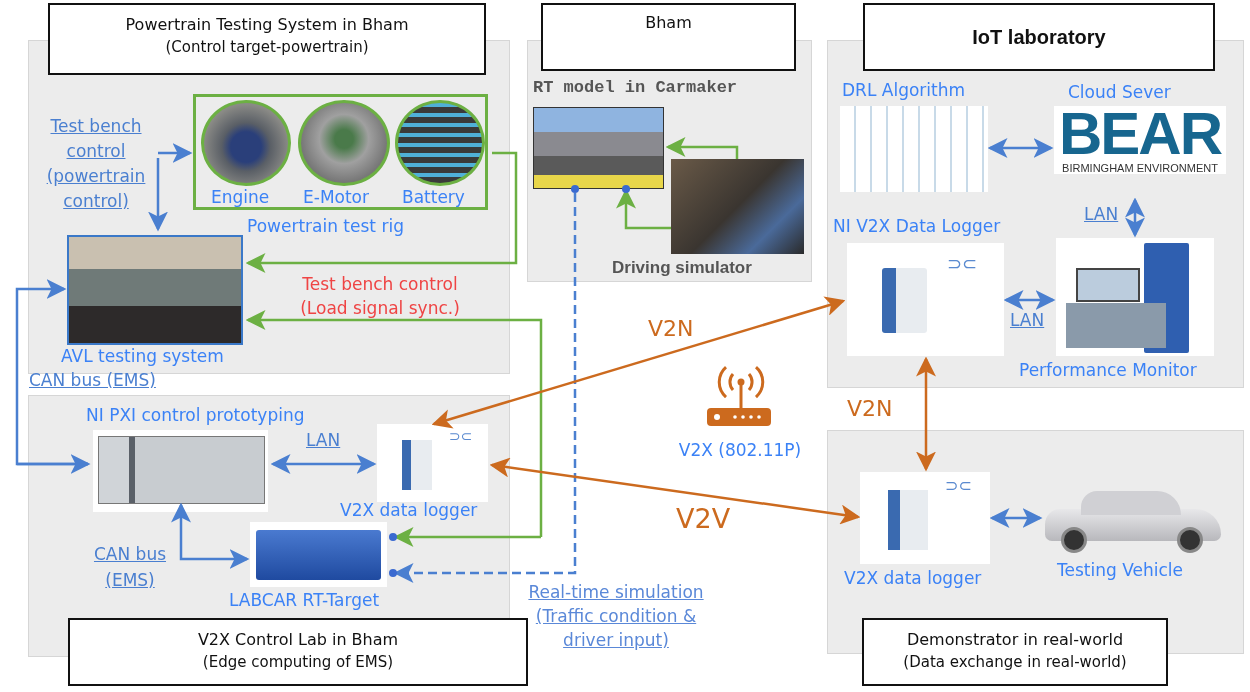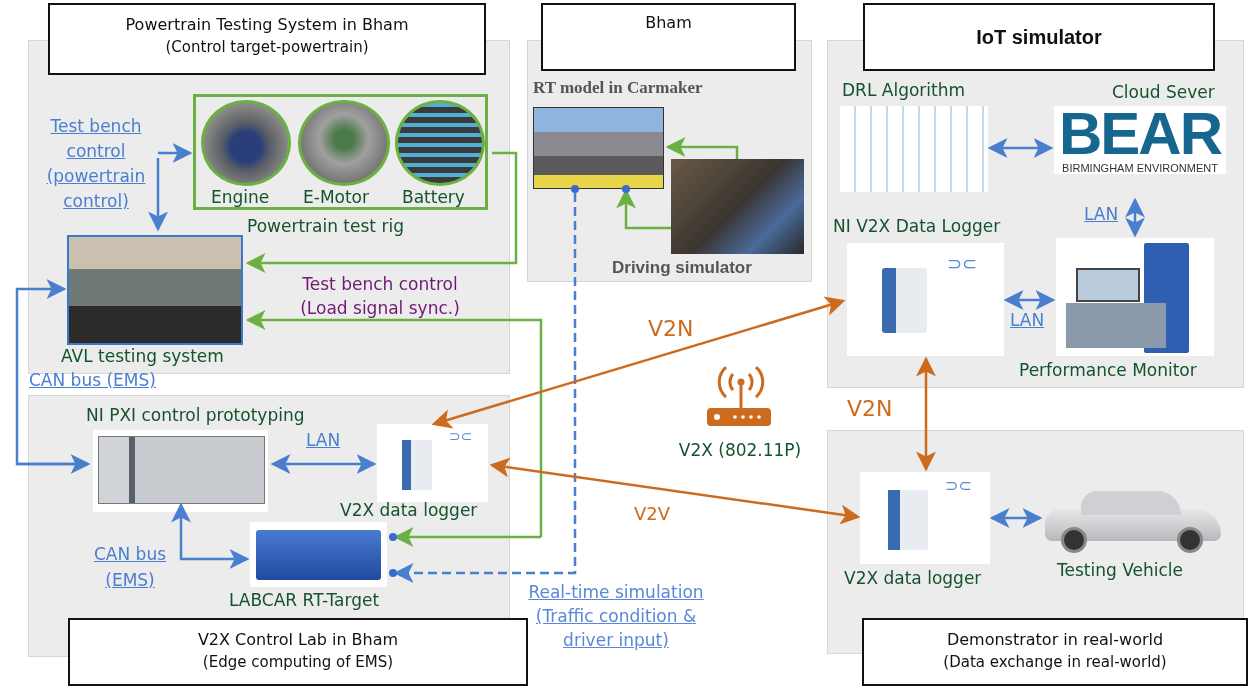--- a/index.html
+++ b/index.html
@@ -1,23 +1,23 @@
 <!DOCTYPE html>
 <html><head>
 <meta charset="utf-8">
 <style>
   html,body{margin:0;padding:0;background:#fff;}
   body{width:1250px;height:692px;position:relative;overflow:hidden;font-family:"DejaVu Sans","Liberation Sans",sans-serif;}
   .panel{position:absolute;background:#ececec;border:1px solid #d6d6d6;}
   .titlebox{position:absolute;background:#fff;border:2px solid #111;text-align:center;color:#111;box-sizing:border-box;}
   .titlebox .t{font-size:16px;line-height:24px;}
   .titlebox .s{font-size:15px;line-height:20px;}
-  .lbl{position:absolute;color:#14532d;font-size:17px;white-space:nowrap;}
+  .lbl{position:absolute;color:#3b82f6;font-size:17px;white-space:nowrap;}
   .blue{color:#4a7fd0;text-decoration:underline;}
-  .green{color:#701a75;}
+  .green{color:#ef4444;}
   .orange{color:#cc6a1e;}
   .gray{color:#555;}
   .img{position:absolute;background:#fff;overflow:hidden;}
   svg.ov{position:absolute;left:0;top:0;}
   .center{text-align:center;}
 </style>
 </head>
 <body>
 
 <div class="panel" style="left:28px;top:40px;width:480px;height:332px;"></div>
@@ -27,27 +27,27 @@
 <div class="panel" style="left:827px;top:430px;width:415px;height:222px;"></div>
 
 <div class="titlebox" style="left:48px;top:3px;width:438px;height:72px;padding-top:8px;">
   <div class="t">Powertrain Testing System in Bham</div>
   <div class="s">(Control target-powertrain)</div>
 </div>
 <div class="titlebox" style="left:541px;top:3px;width:255px;height:68px;padding-top:6px;">
   <div class="t">Bham</div>
 </div>
 <div class="titlebox" style="left:863px;top:3px;width:352px;height:68px;padding-top:20px;">
-  <div class="t" style="font-weight:bold;font-family:'Liberation Sans',sans-serif;font-size:20px;">IoT simulator</div>
+  <div class="t" style="font-weight:bold;font-family:'Liberation Sans',sans-serif;font-size:20px;">IoT laboratory</div>
 </div>
 <div class="titlebox" style="left:68px;top:618px;width:460px;height:68px;padding-top:8px;">
   <div class="t">V2X Control Lab in Bham</div>
   <div class="s">(Edge computing of EMS)</div>
 </div>
-<div class="titlebox" style="left:862px;top:618px;width:386px;height:68px;padding-top:8px;">
+<div class="titlebox" style="left:862px;top:618px;width:306px;height:68px;padding-top:8px;">
   <div class="t">Demonstrator in real-world</div>
   <div class="s">(Data exchange in real-world)</div>
 </div>
 
 <div class="lbl blue center" style="left:34px;top:114px;width:124px;font-size:17px;line-height:25px;">
   <div>Test bench</div>
   <div>control</div>
   <div>(powertrain</div>
   <div>control)</div>
 </div>
@@ -61,28 +61,28 @@
 <div class="lbl" style="left:247px;top:216px;">Powertrain test rig</div>
 
 <div class="img" style="left:67px;top:235px;width:176px;height:110px;border:2px solid #3a78c8;box-sizing:border-box;background:linear-gradient(180deg,#c9c0b0 0 30%,#6f7a78 30% 65%,#2d2a2a 65%);"></div>
 <div class="lbl" style="left:61px;top:346px;">AVL testing system</div>
 <div class="lbl green center" style="left:280px;top:272px;width:200px;line-height:24px;">
   <div>Test bench control</div>
   <div>(Load signal sync.)</div>
 </div>
 <div class="lbl blue" style="left:29px;top:370px;">CAN bus (EMS)</div>
 
-<div class="lbl gray" style="left:533px;top:78px;font-weight:bold;font-family:Liberation Serif, serif;font-size:17px;background:#ececec;">RT model in Carmaker</div>
+<div class="lbl gray" style="left:533px;top:78px;font-weight:bold;font-family:Liberation Mono, monospace;font-size:17px;background:#ececec;">RT model in Carmaker</div>
 <div class="img" style="left:533px;top:107px;width:131px;height:82px;background:linear-gradient(180deg,#8fb4e0 0 30%,#8a8a90 30% 60%,#5a5a5a 60% 84%,#e8d64a 84%);border:1px solid #333;box-sizing:border-box;"></div>
 <div class="img" style="left:671px;top:159px;width:133px;height:95px;background:linear-gradient(135deg,#6a5a48 0%,#3a3530 50%,#4a6a9a 75%,#2a2a2a 100%);"></div>
 <div class="lbl gray" style="left:612px;top:258px;font-weight:bold;font-family:'Liberation Sans',sans-serif;">Driving simulator</div>
 
 <div class="lbl" style="left:842px;top:80px;">DRL Algorithm</div>
 <div class="img" style="left:840px;top:106px;width:148px;height:86px;background:repeating-linear-gradient(90deg,#fff 0 14px,#c8dae8 14px 16px);"></div>
-<div class="lbl" style="left:1068px;top:82px;margin-left:44px;">Cloud Sever</div>
+<div class="lbl" style="left:1068px;top:82px;">Cloud Sever</div>
 <div class="img center" style="left:1054px;top:106px;width:172px;height:68px;">
   <div style="color:#17668f;font-weight:bold;font-family:'Liberation Sans',sans-serif;font-size:60px;line-height:56px;letter-spacing:-2px;">BEAR</div>
   <div style="color:#333;font-family:'Liberation Sans',sans-serif;font-size:11px;line-height:12px;">BIRMINGHAM ENVIRONMENT</div>
   <div style="color:#333;font-family:Liberation Serif, serif;font-size:11px;line-height:12px;padding-left:17px;">FOR ACADEMIC RESEARCH</div>
 </div>
 <div class="lbl blue" style="left:1084px;top:204px;">LAN</div>
 <div class="lbl" style="left:833px;top:216px;">NI V2X Data Logger</div>
 <div class="img" style="left:847px;top:243px;width:157px;height:113px;">
   <div style="position:absolute;left:35px;top:25px;width:45px;height:65px;background:linear-gradient(90deg,#3a6ab0 0 30%,#e8ecf0 30%);border-radius:3px;"></div>
   <div style="position:absolute;left:100px;top:10px;color:#5a8ad0;font-size:18px;">⊃⊂</div>
@@ -109,21 +109,21 @@
   <div>CAN bus</div>
   <div>(EMS)</div>
 </div>
 <div class="img" style="left:250px;top:522px;width:137px;height:65px;">
   <div style="position:absolute;left:6px;top:8px;width:125px;height:50px;background:linear-gradient(180deg,#4a7ad0,#1f4aa0);border-radius:3px;"></div>
 </div>
 <div class="lbl" style="left:229px;top:590px;">LABCAR RT-Target</div>
 
 <div class="lbl orange" style="left:648px;top:316px;font-size:22px;">V2N</div>
 <div class="lbl orange" style="left:847px;top:396px;font-size:22px;">V2N</div>
-<div class="lbl orange" style="left:634px;top:503px;font-size:18px;">V2V</div>
+<div class="lbl orange" style="left:676px;top:503px;font-size:27px;">V2V</div>
 <div class="lbl center" style="left:660px;top:438px;width:160px;line-height:24px;">
   <div>V2X (802.11P)</div>
 </div>
 <div class="lbl blue center" style="left:506px;top:580px;width:220px;line-height:24px;color:#5a88d8;">
   <div>Real-time simulation</div>
   <div>(Traffic condition &amp;</div>
   <div>driver input)</div>
 </div>
 
 <div class="img" style="left:860px;top:472px;width:130px;height:92px;">

